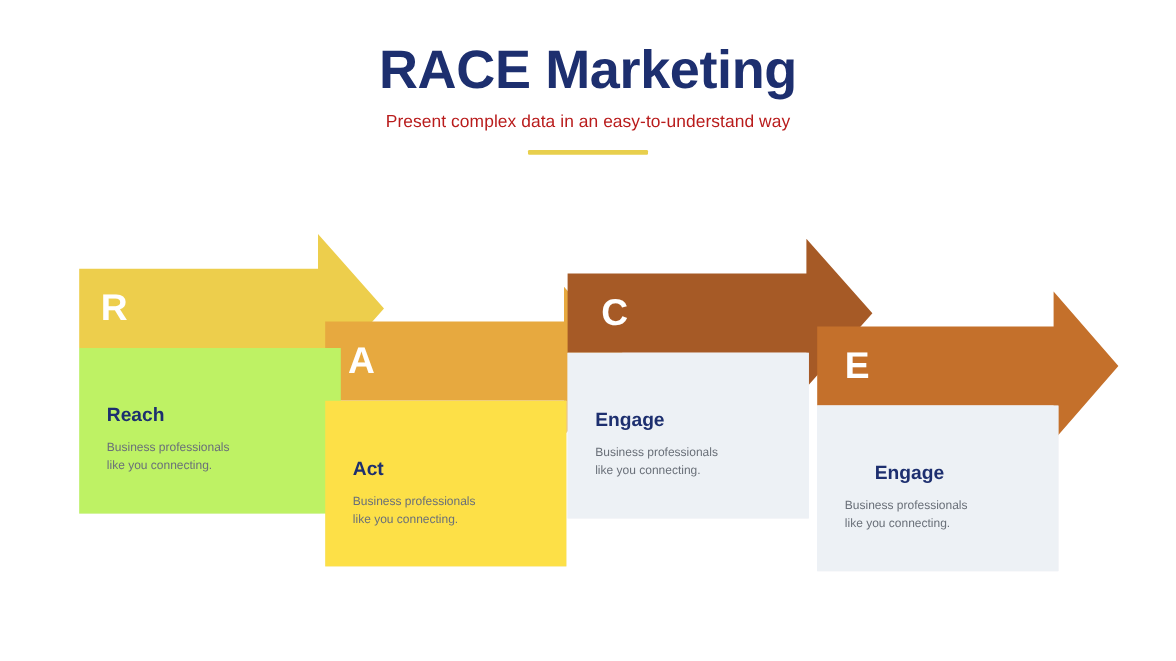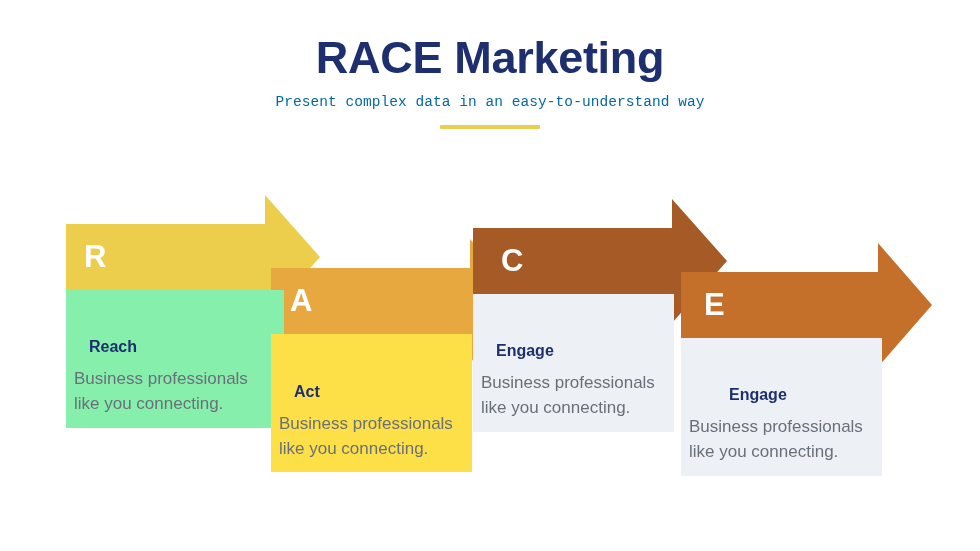--- a/index.html
+++ b/index.html
@@ -81,22 +81,22 @@
   .card-title {
     position: absolute;
     left: 23px;
     font-size: 16px;
     font-weight: bold;
     color: #1d2f6f;
     white-space: nowrap;
   }
   .card-desc {
     position: absolute;
-    left: 8px;
-    font-size: 17px;
+    left: 23px;
+    font-size: 10px;
     color: #6a7079;
     line-height: 1.45;
     white-space: pre-line;
   }
 
   
   .arrow-letter {
     position: absolute;
     font-size: 31px;
     font-weight: bold;
@@ -104,21 +104,21 @@
     line-height: 1;
   }
 </style>
 </head>
 <body>
 
 <div id="slide" style="background: rgb(255, 255, 255);">
 
   <div id="header">
     <h1 id="slide-title" style="color: rgb(29, 47, 111);">RACE Marketing</h1>
-    <p id="slide-subtitle" style="color: #0369a1; font-family: Liberation Mono, monospace;">Present complex data in an easy-to-understand way</p>
+    <p id="slide-subtitle" style="color: #b91c1c;">Present complex data in an easy-to-understand way</p>
     <div id="accent-bar" style="background: rgb(232, 207, 77);"></div>
   </div>
 
   <div id="diagram">
 
     <svg class="stage-svg" viewBox="0 0 980 551">
 
       <polygon id="arrow1" points="66,224 265,224 265,195 320,257 265,319 265,290 66,290" fill="#edce4c"></polygon>
 
       <rect x="66" y="290" width="201" height="138" fill="#edf1f5"></rect>
@@ -137,21 +137,21 @@
     </svg>
 
     <div class="arrow-letter" style="left: 84px; top: 241px; color: rgb(255, 255, 255);">R</div>
 
     <div class="arrow-letter" style="left: 290px; top: 285px; color: rgb(255, 255, 255);">A</div>
 
     <div class="arrow-letter" style="left: 501px; top: 245px; color: rgb(255, 255, 255);">C</div>
 
     <div class="arrow-letter" style="left: 704px; top: 289px; color: rgb(255, 255, 255);">E</div>
 
-    <div class="card" style="left: 66px; top: 290px; width: 218px; height: 138px; background: #86efac;">
+    <div class="card" style="left: 66px; top: 290px; width: 218px; height: 138px; background: #bef264;">
       <div class="card-title" style="top: 48px; color: rgb(29, 47, 111);">Reach</div>
       <div class="card-desc" style="top: 77px; color: rgb(106, 112, 121);">Business professionals
 like you connecting.</div>
     </div>
 
     <div class="card" style="left: 271px; top: 334px; width: 201px; height: 138px; background: #fde047;">
       <div class="card-title" style="top: 49px; color: rgb(29, 47, 111);">Act</div>
       <div class="card-desc" style="top: 78px; color: rgb(106, 112, 121);">Business professionals
 like you connecting.</div>
     </div>

